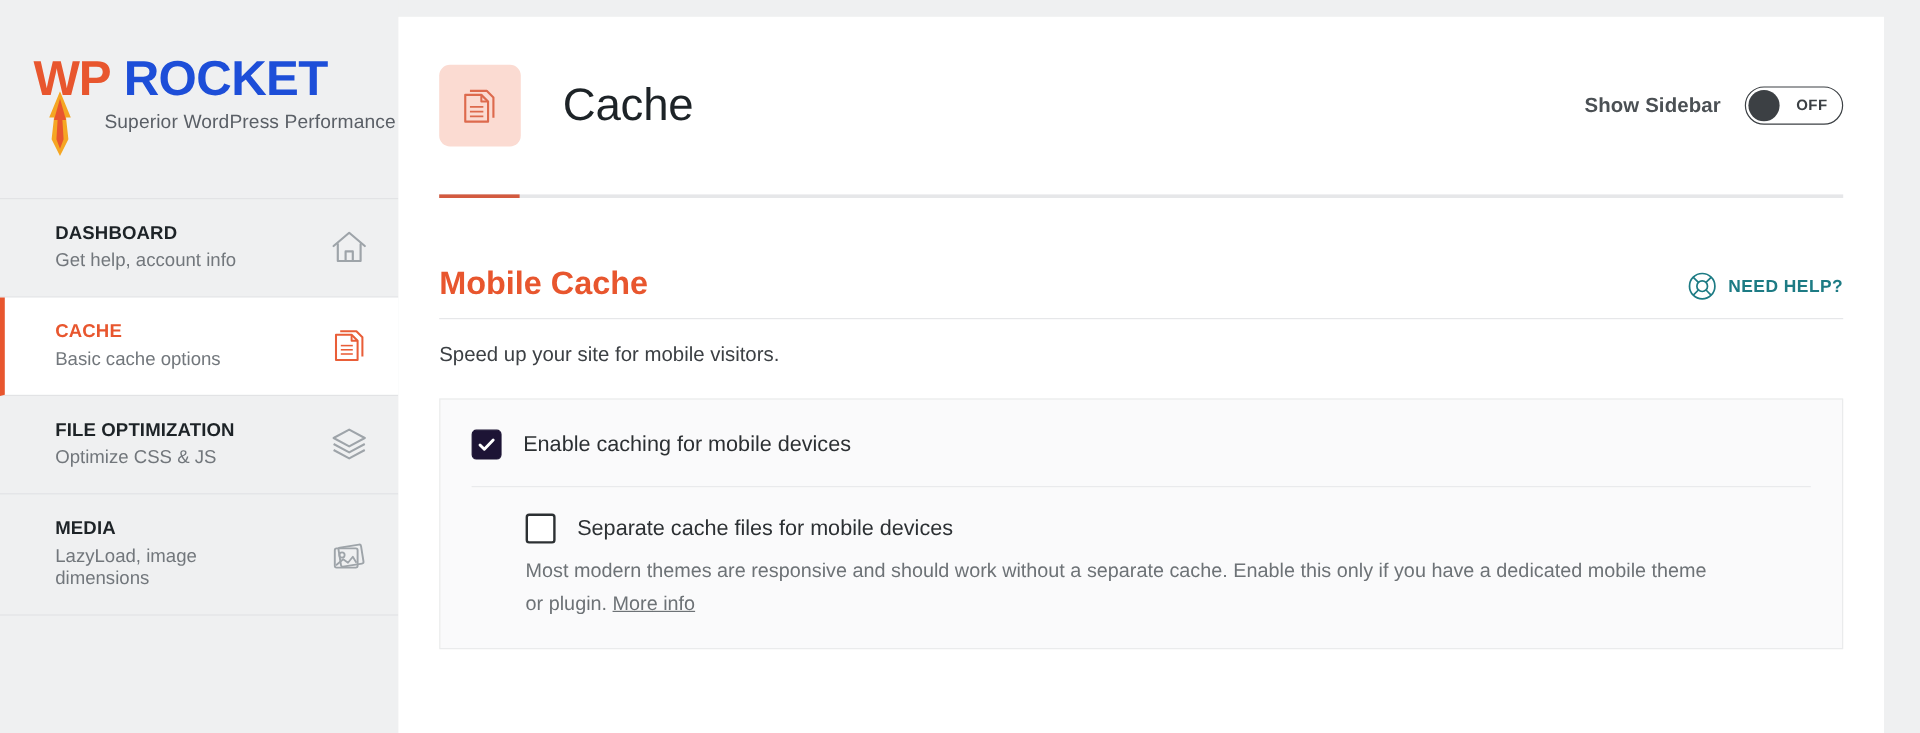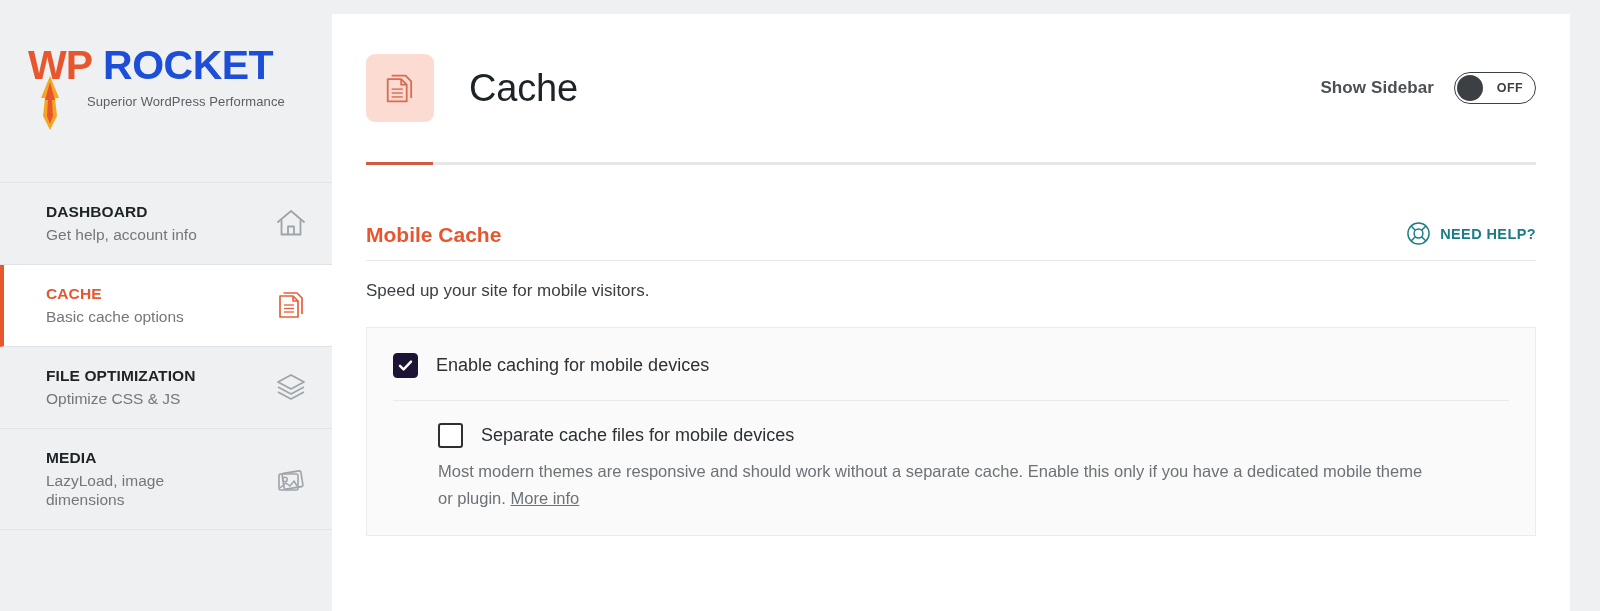--- a/index.html
+++ b/index.html
@@ -61,34 +61,34 @@
     font-weight: 700;
     letter-spacing: -0.5px;
     color: #1d4ed8;
     margin-left: 11px;
     font-family: "Liberation Sans", sans-serif;
   }
   .logo-tag {
     position: absolute;
     left: 61px;
     top: 52px;
-    font-size: 13px;
+    font-size: 16px;
     color: #5a5f66;
     letter-spacing: 0.1px;
     white-space: nowrap;
   }
   .flame {
     position: absolute;
     left: 13px;
     top: 34px;
     width: 22px;
     height: 54px;
   }
 
-  .nav { position: absolute; left: 0; top: 182px; width: 332px; }
+  .nav { position: absolute; left: 0; top: 165px; width: 332px; }
   .nav-item {
     position: relative;
     display: flex;
     align-items: center;
     justify-content: space-between;
     padding: 20px 24px 20px 46px;
     border-bottom: 1px solid #e2e3e5;
     background: transparent;
     min-height: 80px;
   }
@@ -199,21 +199,21 @@
   
   .section { padding: 0 34px; margin-top: 56px; }
   .section-head {
     display: flex;
     align-items: flex-end;
     justify-content: space-between;
     padding-bottom: 13px;
     border-bottom: 1px solid #e6e7e9;
   }
   .section-title {
-    font-size: 21px;
+    font-size: 27px;
     font-weight: 700;
     color: #e8562e;
     letter-spacing: 0;
     text-align: center;
   }
   .need-help {
     display: flex;
     align-items: center;
     gap: 9px;
     padding-bottom: 1px;

